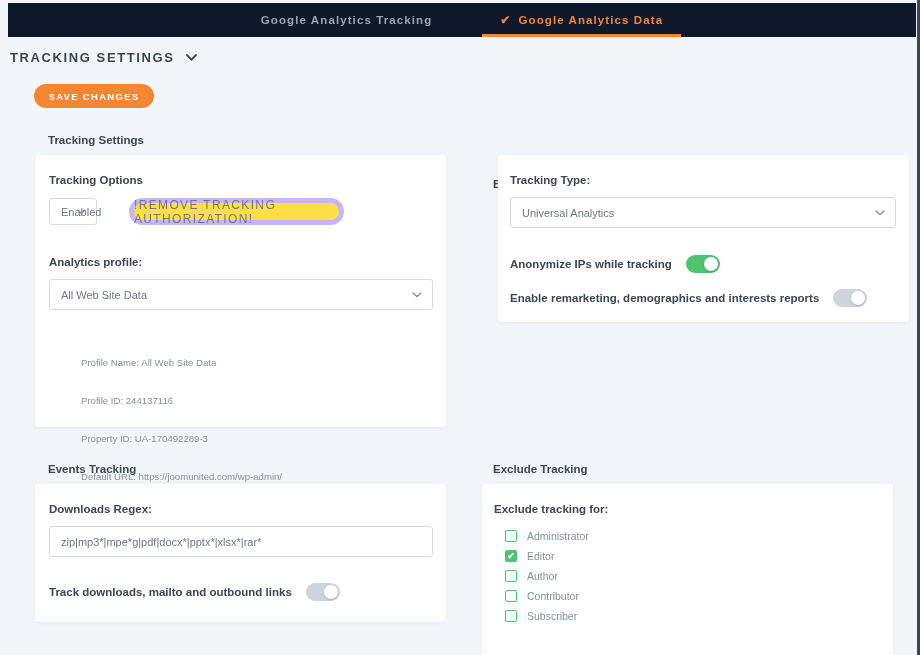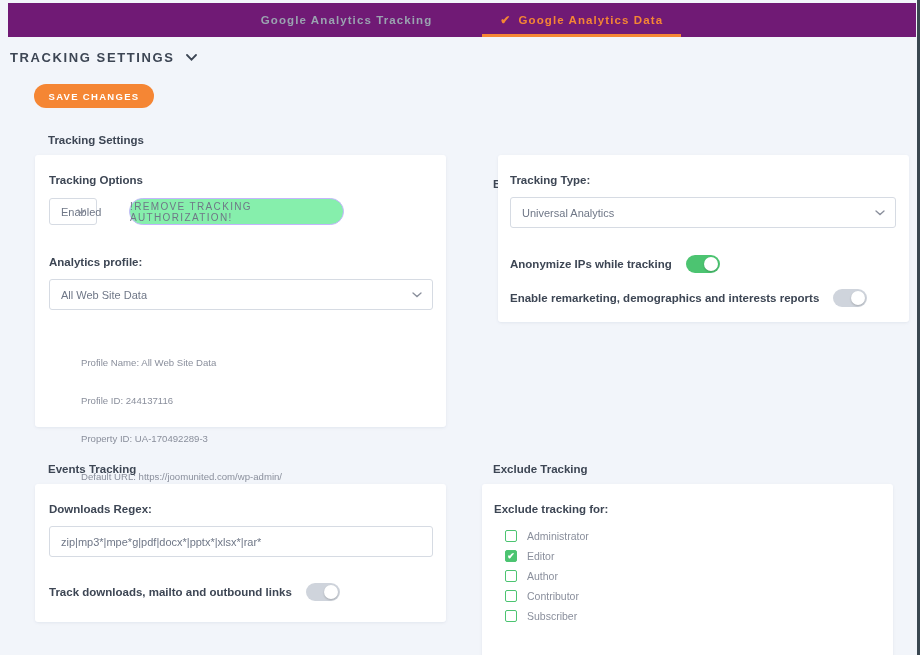--- a/index.html
+++ b/index.html
@@ -22,21 +22,21 @@
     top: 0; right: 0;
     width: 3px; height: 655px;
     background: #3a4750;
   }
 
   
   .tabbar {
     position: absolute;
     left: 8px; top: 3px;
     width: 908px; height: 34px;
-    background: #701a75;
+    background: #0f172a;
     display: flex;
     align-items: stretch;
     justify-content: center;
   }
   .tab {
     display: flex;
     align-items: center;
     justify-content: center;
     height: 34px;
     padding: 0 18px;
@@ -133,25 +133,25 @@
   }
   .select-box .chev {
     position: absolute;
     right: 10px;
     top: 50%;
     transform: translateY(-50%);
     display: flex;
   }
 
   .pill-btn {
-    border: 1px solid #c4b5fd;
+    border: 5px solid #c4b5fd;
     border-radius: 16px;
-    background: #86efac;
+    background: #fde047;
     font-family: "Liberation Sans", sans-serif;
-    font-size: 10px;
+    font-size: 12px;
     letter-spacing: 1.35px;
     color: #6f7787;
     cursor: pointer;
     display: flex;
     align-items: center;
     justify-content: center;
   }
 
   
   .profile-info {

